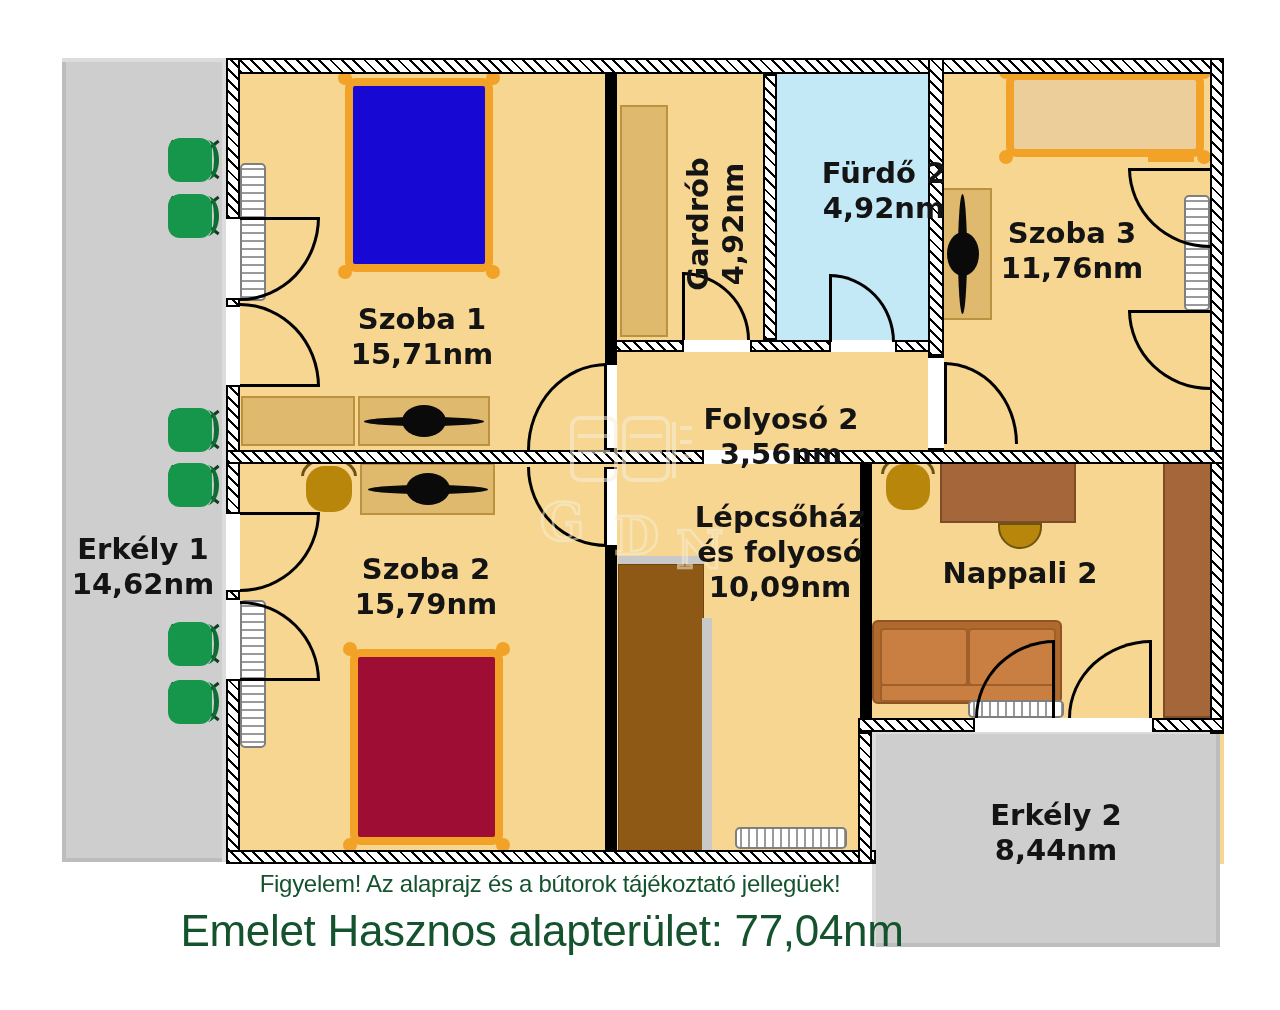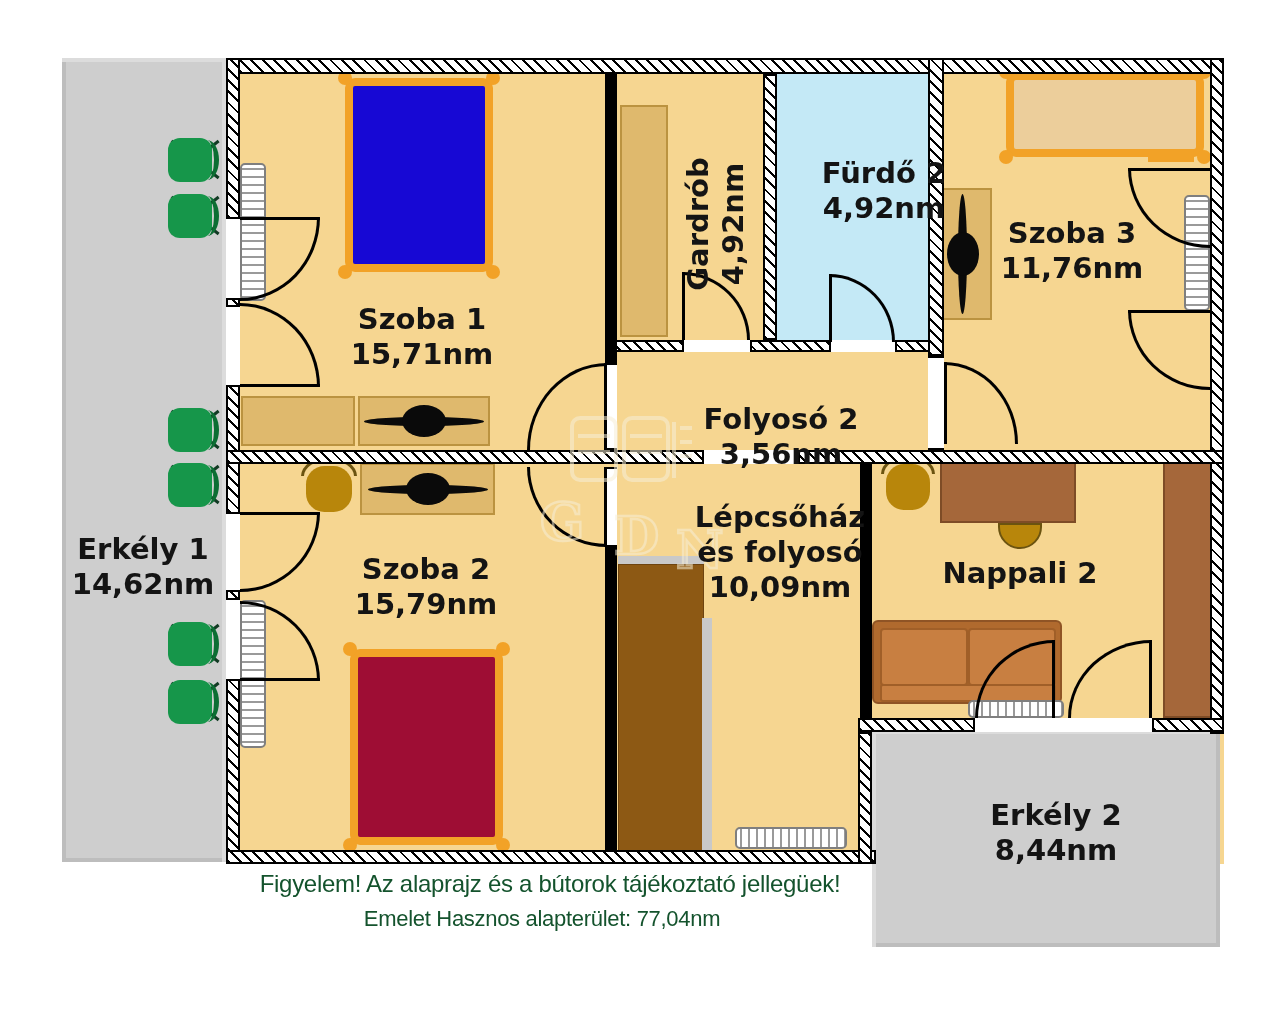--- a/index.html
+++ b/index.html
@@ -236,15 +236,15 @@
   <div class="label" style="left:143px;top:532px;">
     <div>Erkély 1</div>
     <div>14,62nm</div>
   </div>
   <div class="label" style="left:1056px;top:798px;">
     <div>Erkély 2</div>
     <div>8,44nm</div>
   </div>
 
   <div class="foot" style="left:550px;top:870px;font-size:24px;">Figyelem! Az alaprajz és a bútorok tájékoztató jellegüek!</div>
-  <div class="foot" style="left:542px;top:906px;font-size:22px;">Emelet Hasznos alapterület: 77,04nm</div>
+  <div class="foot" style="left:542px;top:906px;font-size:44px;">Emelet Hasznos alapterület: 77,04nm</div>
 
 </div>
 
 </body></html>

